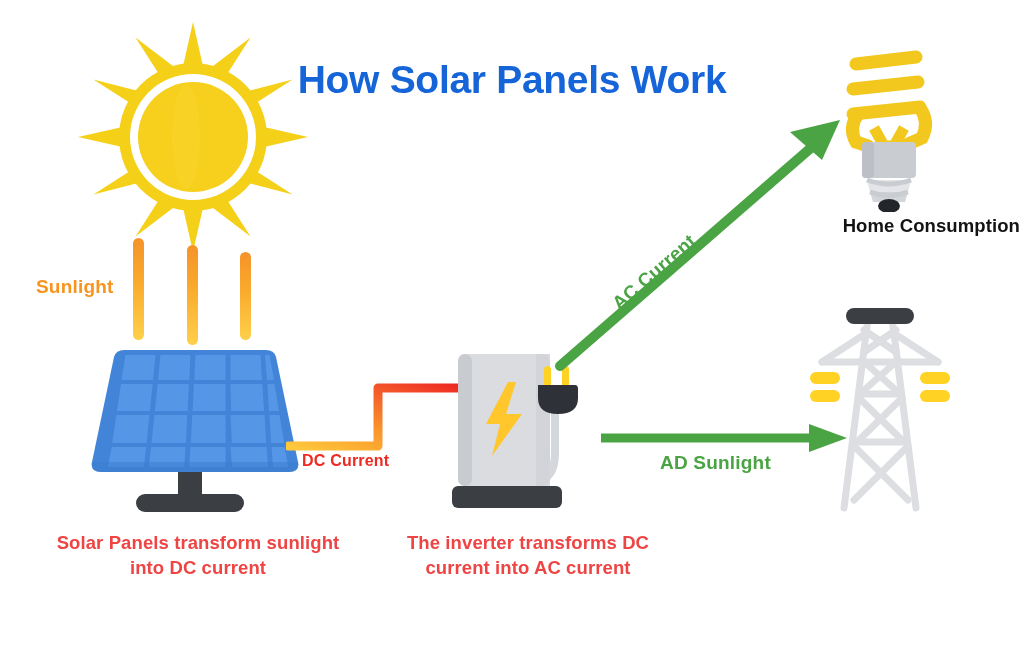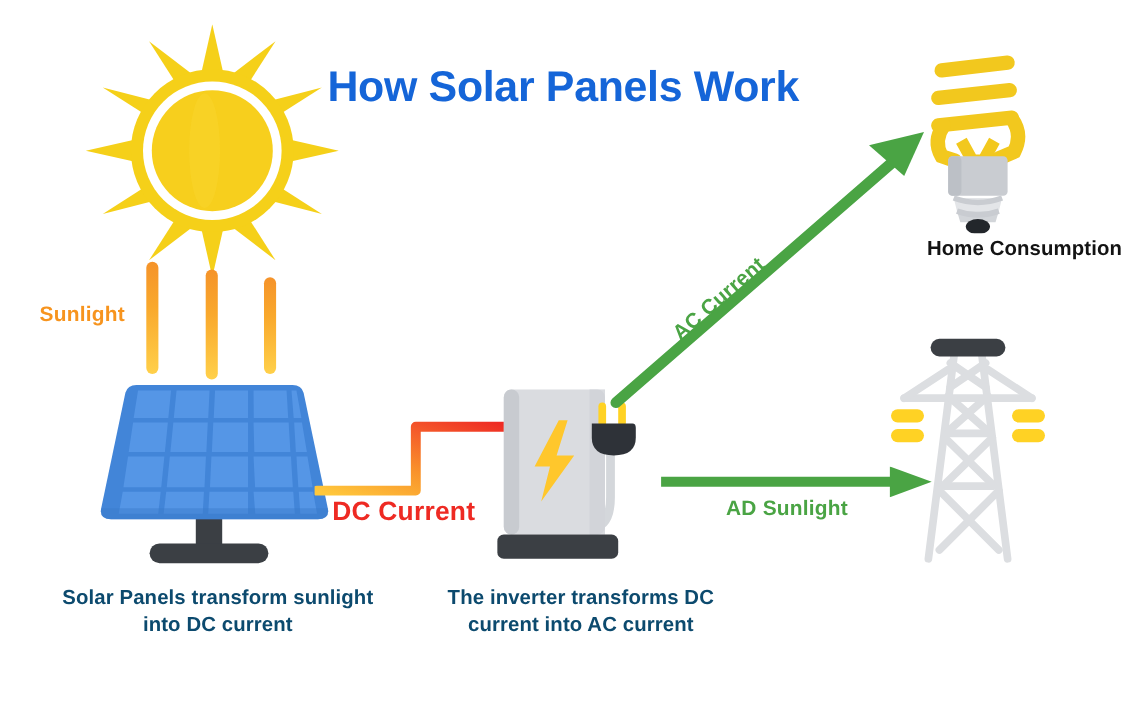--- a/index.html
+++ b/index.html
@@ -53,21 +53,21 @@
   }
 
   
   #panel-group { left: 70px; top: 348px; width: 250px; height: 170px; }
 
   
   #dc-wire { left: 286px; top: 378px; width: 180px; height: 80px; }
   #dc-label {
     left: 302px;
     top: 452px;
-    font-size: 24px;
+    font-size: 16px;
     font-weight: bold;
     color: #ee2a23;
     letter-spacing: 0.2px;
   }
 
   
   #inverter-group { left: 452px; top: 352px; width: 160px; height: 160px; }
 
   
   #ac-arrow { left: 548px; top: 108px; width: 300px; height: 270px; }
@@ -96,21 +96,21 @@
   #bulb-group { left: 834px; top: 42px; width: 110px; height: 170px; }
 
   
   #tower-group { left: 800px; top: 300px; width: 160px; height: 212px; }
 
   
   .caption {
     text-align: center;
     font-size: 18.5px;
     font-weight: bold;
-    color: #0c4a6e;
+    color: #ef4444;
     line-height: 1.35;
     letter-spacing: 0.1px;
   }
   #caption-panel { left: 48px; top: 531px; width: 300px; }
   #caption-inverter { left: 373px; top: 531px; width: 310px; }
   #caption-grid { left: 770px; top: 531px; width: 240px; }
   #label-home {
     left: 760px;
     top: 215px;
     width: 260px;

